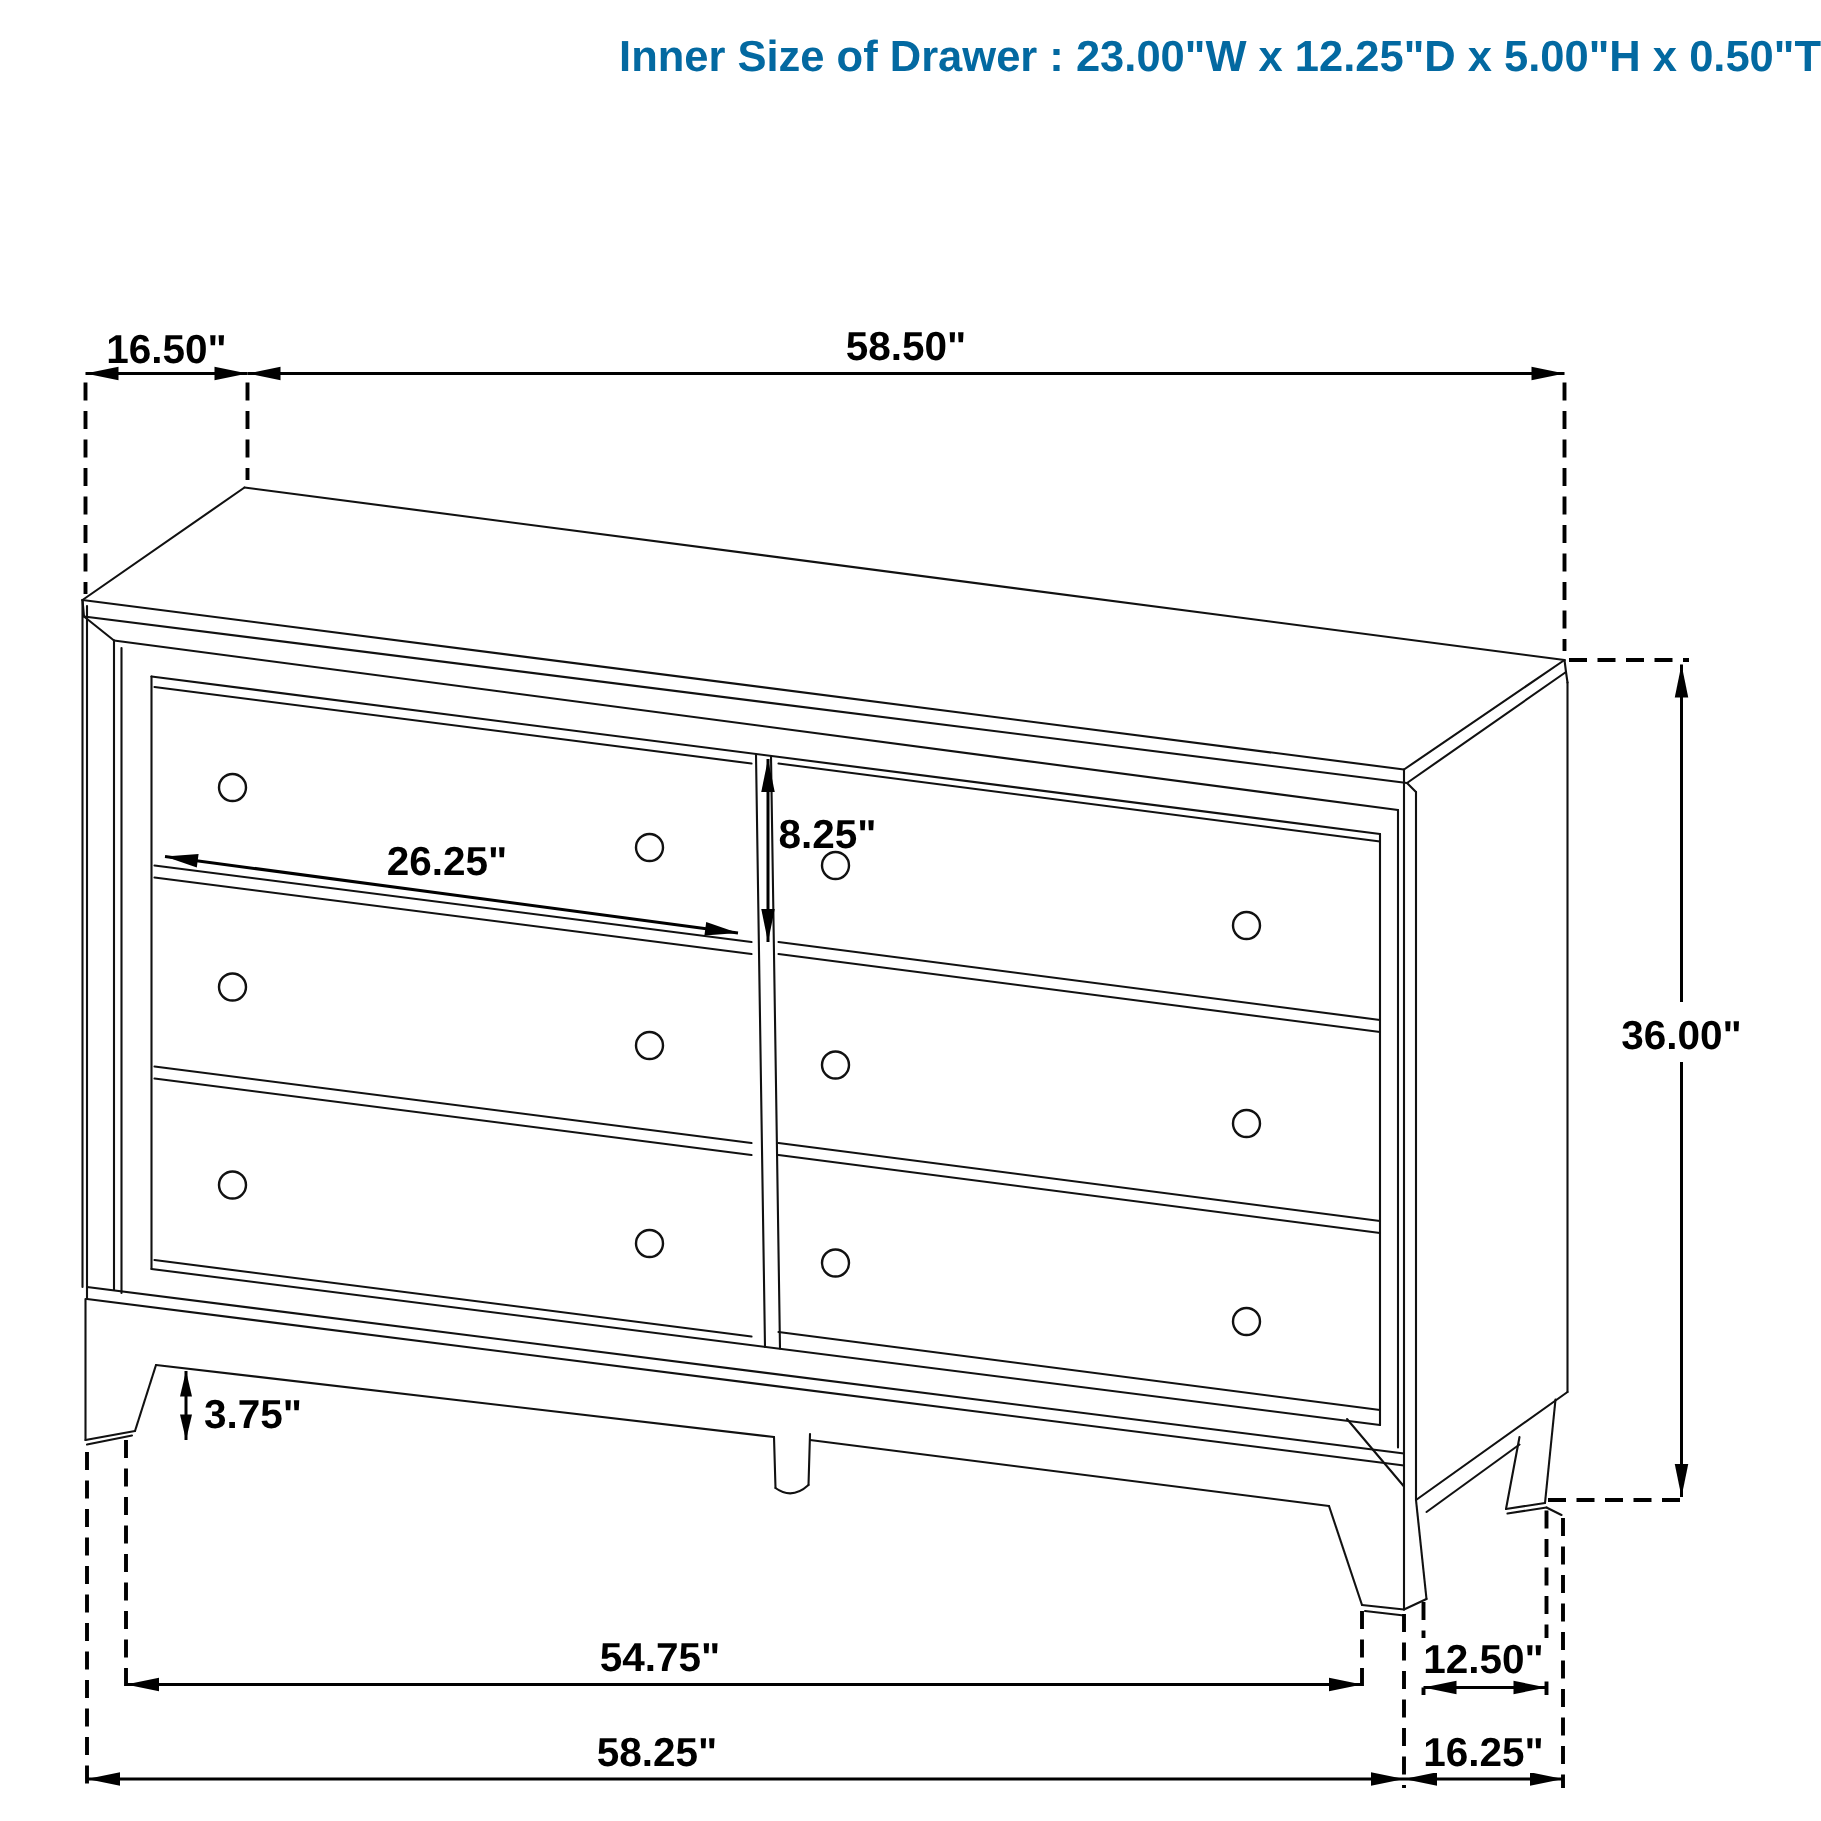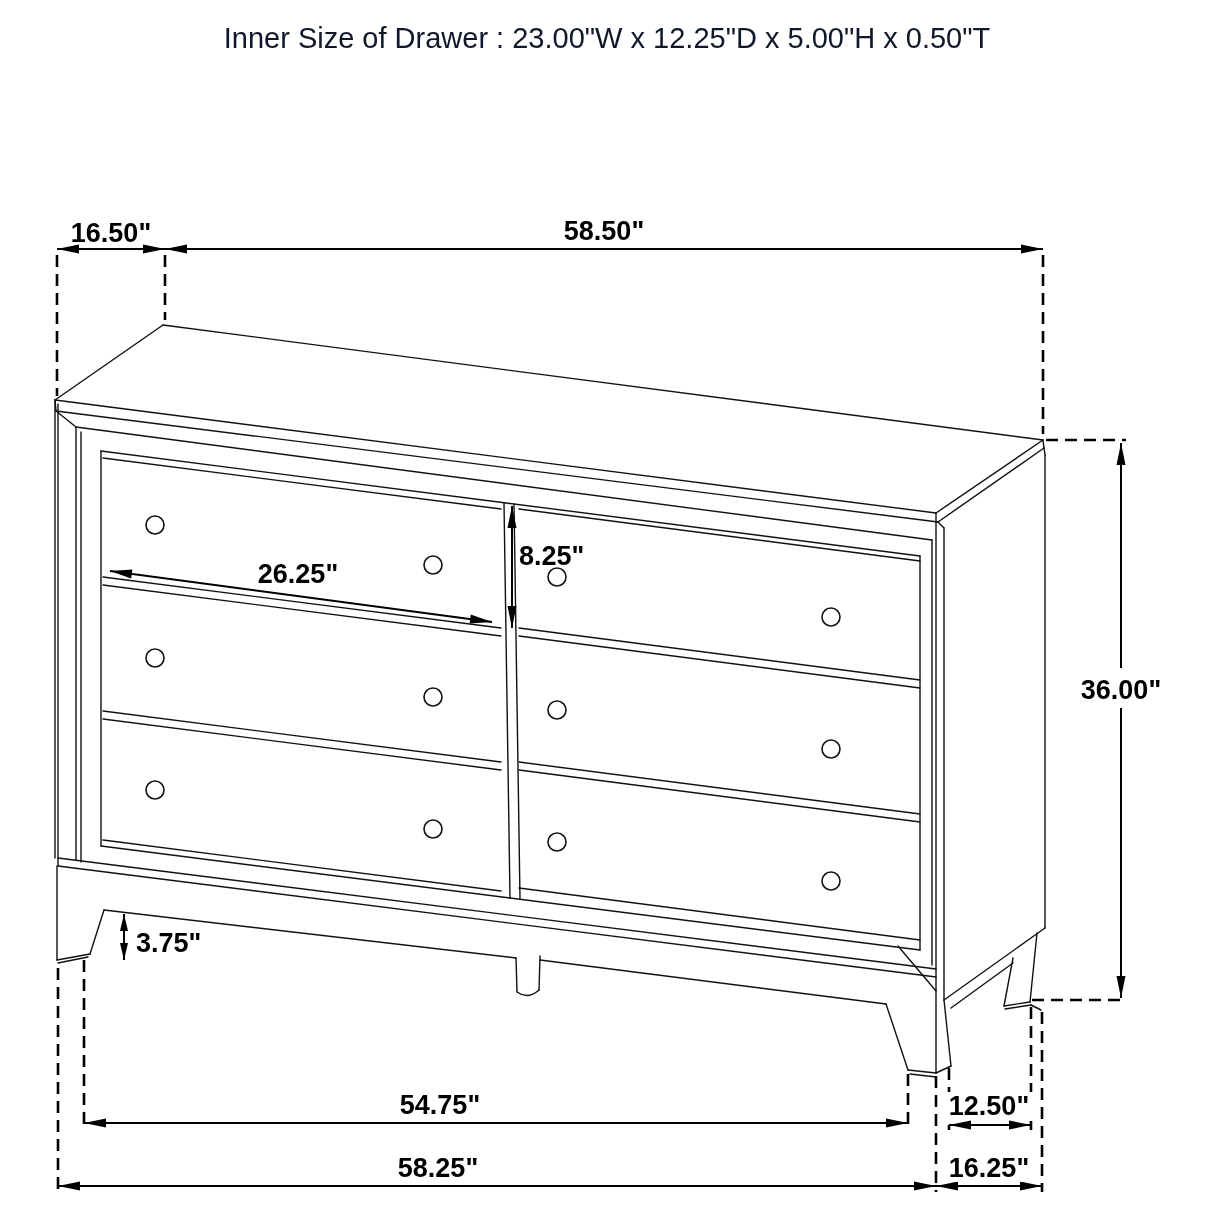--- a/index.html
+++ b/index.html
@@ -5,22 +5,22 @@
   html,body{margin:0;padding:0;background:#ffffff;}
   .canvas{
     position:relative;
     width:1214px;height:1214px;
     background:#ffffff;
     font-family:"Liberation Sans", sans-serif;
     overflow:hidden;
   }
   .title{
     position:absolute;top:22px;left:0;width:100%;
-    text-align:center;
-    font-size:29px;font-weight:normal;color:#0f172a;
+    text-align:right;
+    font-size:29px;font-weight:bold;color:#0369a1;
     letter-spacing:0px;
   }
   svg{position:absolute;top:0;left:0;}
   .draw{stroke:#111;stroke-width:1.4;fill:none;stroke-linecap:round;stroke-linejoin:round;}
   .knob{stroke:#111;stroke-width:1.6;fill:#fff;}
   .dim{stroke:#000;stroke-width:2;fill:none;}
   .ext{stroke:#000;stroke-width:2.6;fill:none;stroke-dasharray:12 7;}
   .ah{fill:#000;stroke:none;}
   .lbl{font:bold 27px "Liberation Sans", sans-serif;fill:#000;}
   .mask{fill:#fff;stroke:none;}

